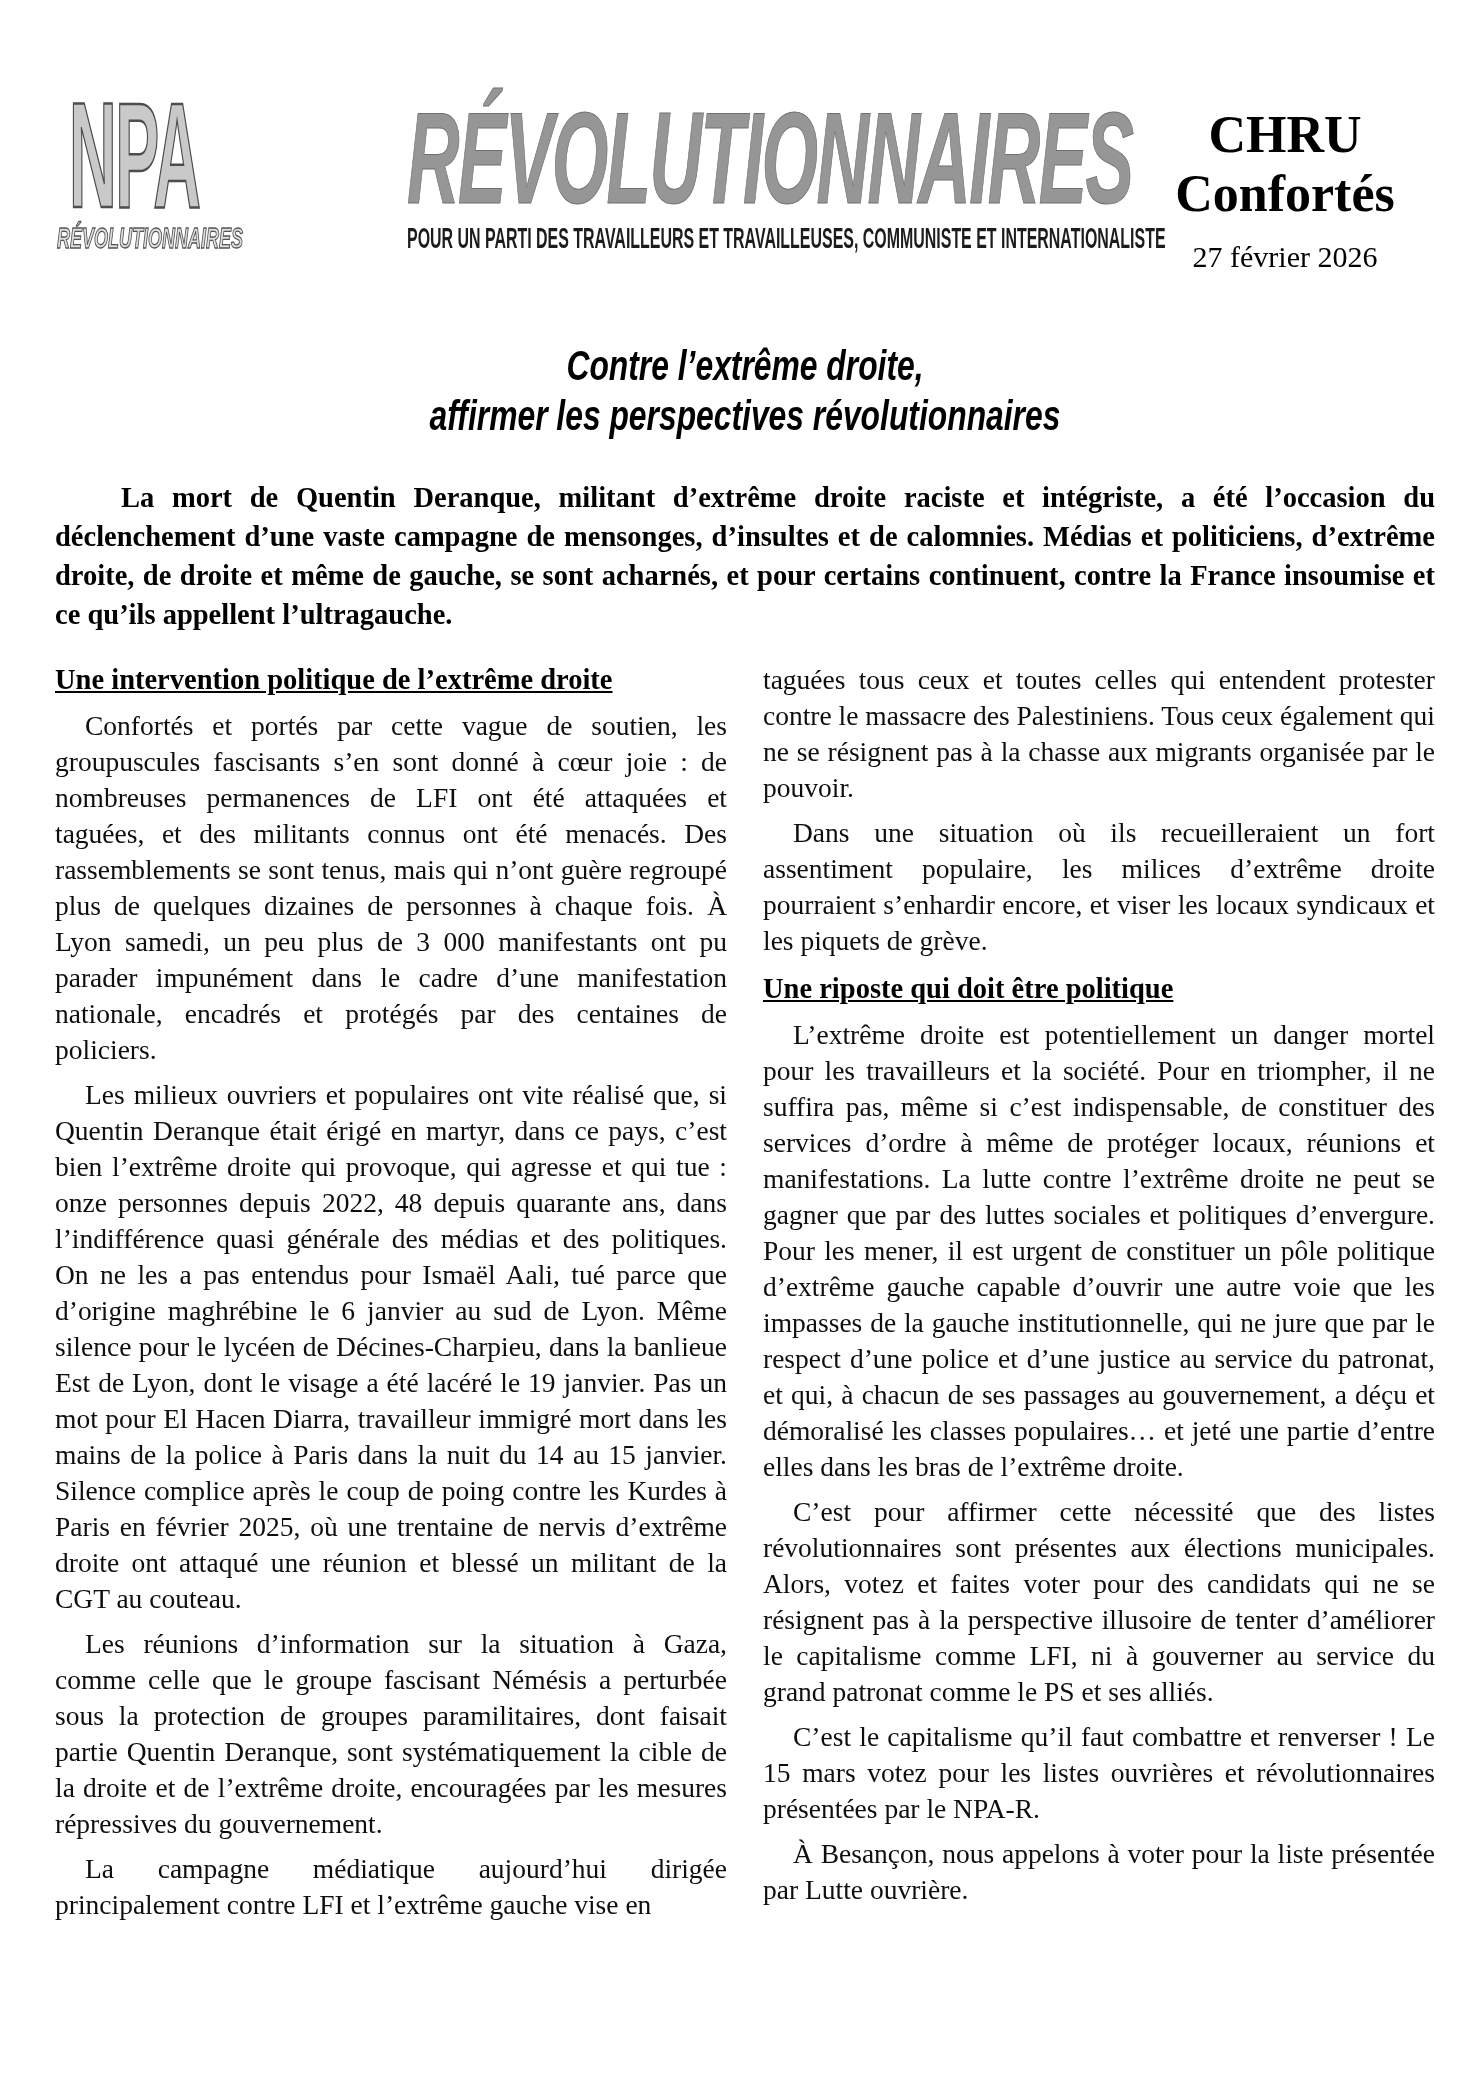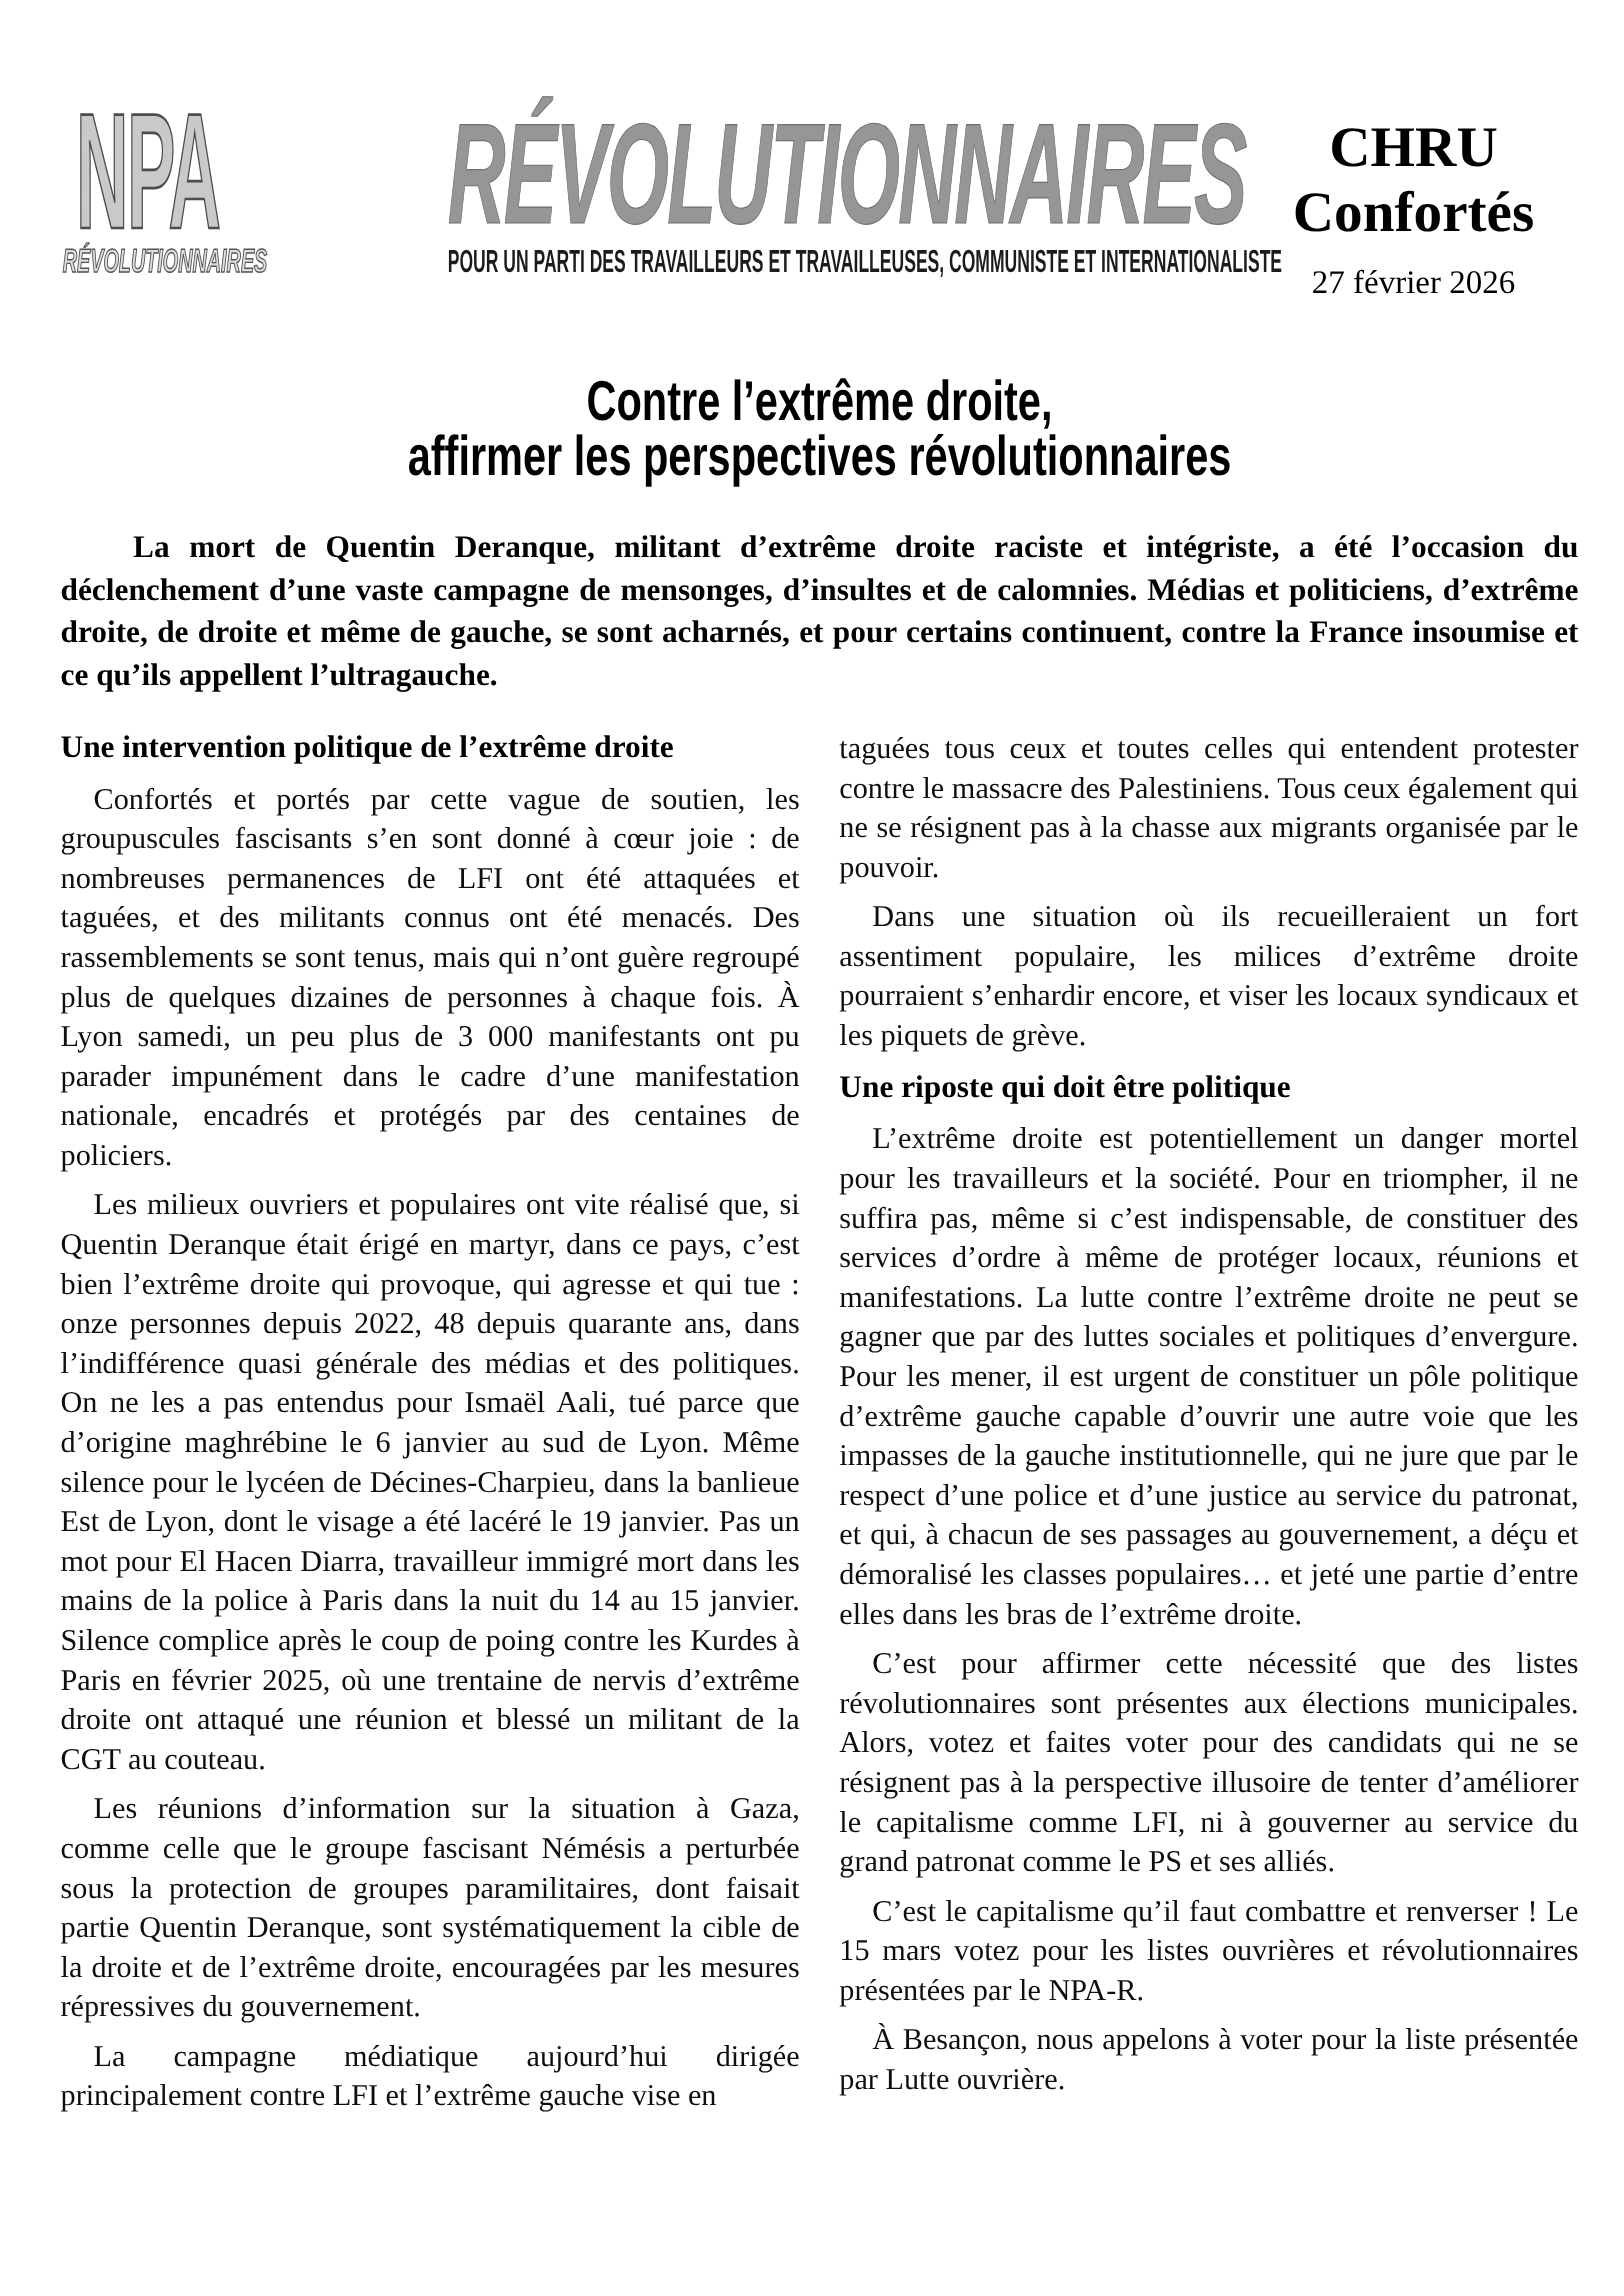--- a/index.html
+++ b/index.html
@@ -81,21 +81,22 @@
   .edition-name  { font-weight: bold; font-size: 52px; line-height: 58px; }
   .edition-city  { font-weight: bold; font-size: 52px; line-height: 60px; }
   .edition-date  { font-size: 30px; line-height: 34px; margin-top: 16px; }
 
   
   .title {
     margin: 66px 0 0 0;
     text-align: center;
     font-family: "Liberation Sans", sans-serif;
     font-weight: bold;
-    font-size: 51px;
+    font-style: italic;
+    font-size: 43px;
     line-height: 50px;
     color: #000000;
   }
   .title-line {
     display: block;
     white-space: nowrap;
     transform: scaleX(0.74);
     transform-origin: center;
   }
 
@@ -120,20 +121,21 @@
     text-align: justify;
     color: #0e0e0e;
   }
   .heading {
     font-size: 28.5px;
     line-height: 36px;
     font-weight: bold;
     color: #000000;
     margin: 12px 0 10px 0;
     text-align: left;
+    text-decoration: underline;
   }
   .heading.first { margin-top: 0; }
   .para { margin: 0 0 9px 0; text-indent: 30px; }
   .para.cont { text-indent: 0; }
 </style>
 </head>
 <body>
 
 <div class="page">
 

